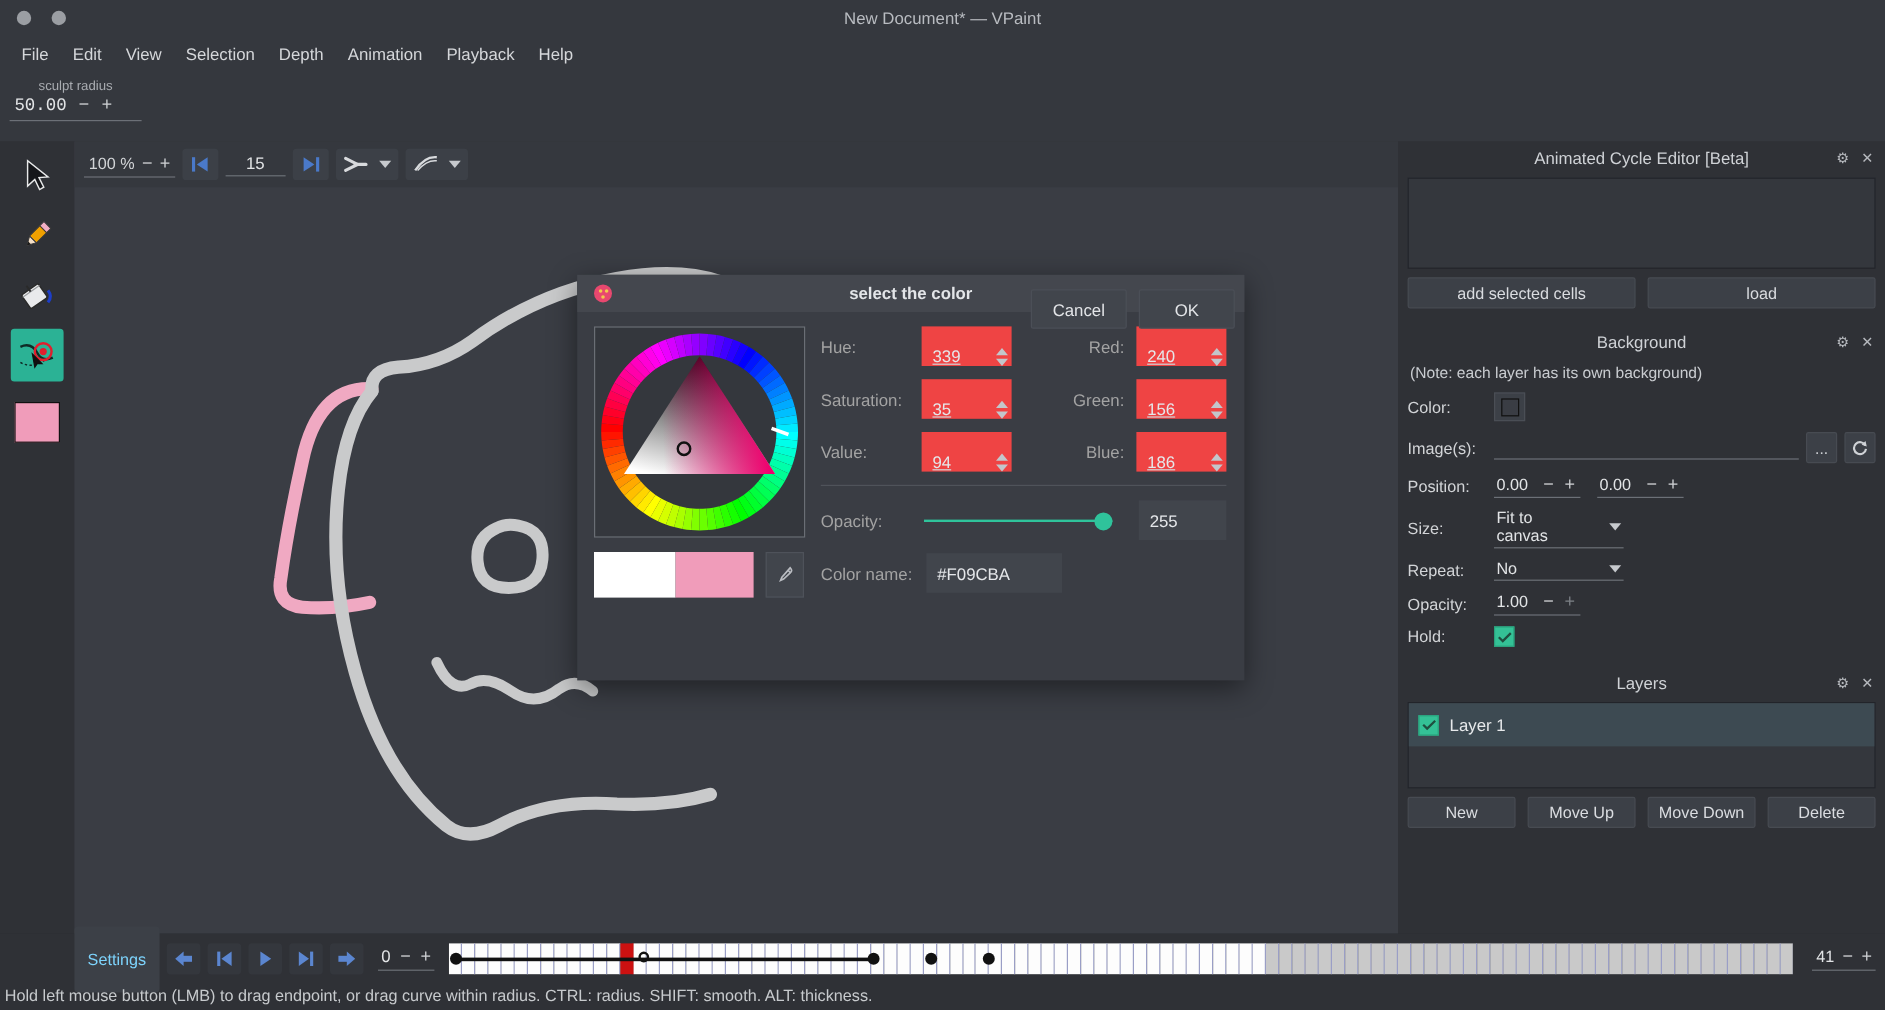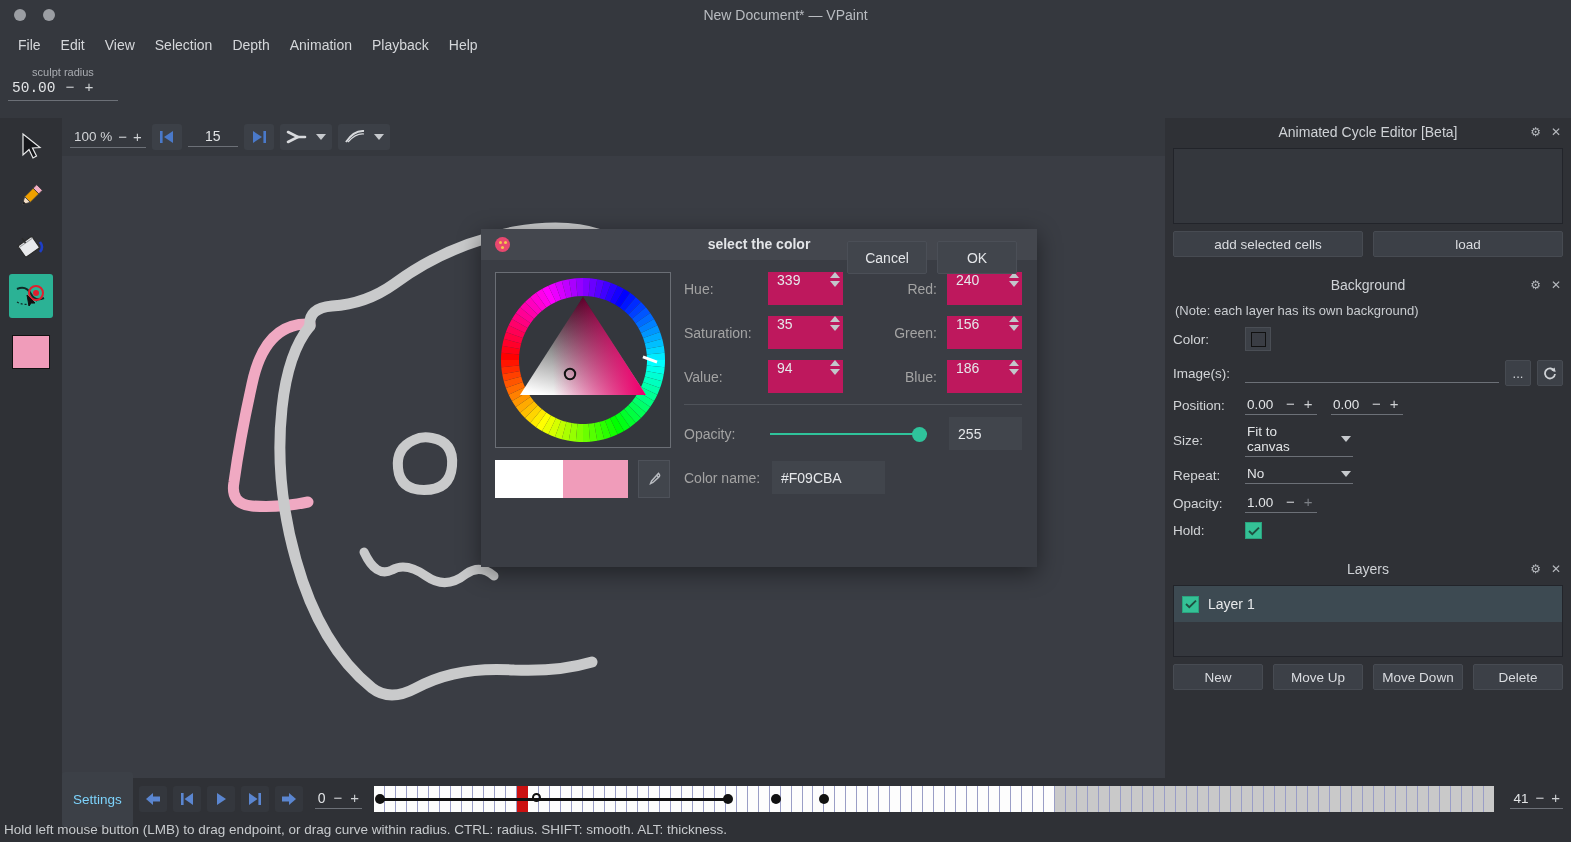--- a/index.html
+++ b/index.html
@@ -226,40 +226,40 @@
   .pick-btn {
     width:32px; height:38px; background:#41454c; border:1px solid #4e525a;
     margin-left:10px; display:flex; align-items:center; justify-content:center; cursor:pointer;
   }
   .fields { position:absolute; left:203px; top:12px; width:338px; }
   .f-row { display:flex; align-items:center; height:33px; margin-bottom:11px; }
   .f-label { font-size:14px; color:#a3a3a3; }
   .f-label.w1 { width:88px; }
   .f-label.w2 { width:58px; text-align:right; padding-right:10px; }
   .spin {
-    width:78px; height:33px; background:#be185d; display:flex; align-items:flex-start;
-    justify-content:space-between; padding:0 3px 0 9px;
+    width:78px; height:33px; background:#ef4444; display:flex; align-items:flex-end;
+    justify-content:space-between; padding:0 3px 0 9px;text-decoration:underline;
   }
   .spin .sv { font-size:14px; color:#e5e7ea; }
   .spin-arrows { display:flex; flex-direction:column; gap:3px; }
   .sp-up { width:0;height:0;border-left:5px solid transparent;border-right:5px solid transparent;border-bottom:6px solid #c3c6cb; cursor:pointer;}
   .sp-dn { width:0;height:0;border-left:5px solid transparent;border-right:5px solid transparent;border-top:6px solid #c3c6cb; cursor:pointer;}
   .divider { height:1px; background:#4f535a; margin:2px 0 12px 0; }
   .slider-wrap { position:relative; width:170px; height:20px; margin-left:4px; }
   .slider-track { position:absolute; left:0; top:9px; width:100%; height:2.5px; background:#2fc39b; }
   .slider-knob { position:absolute; right:0; top:3px; width:15px;height:15px;border-radius:50%; background:#2fc39b; cursor:pointer;}
   .opa-box {
     width:78px; height:33px; background:#41454c; display:flex; align-items:center;
     padding-left:9px; font-size:14px; color:#e5e7ea; margin-left:22px;
   }
   .name-box {
     width:113px; height:33px; background:#41454c; display:flex; align-items:center;
     padding-left:9px; font-size:14px; color:#e5e7ea;
   }
-  .dlg-footer { position:absolute; right:20px; bottom:14px; display:flex; gap:10px; }
+  .dlg-footer { position:absolute; right:8px; bottom:14px; display:flex; gap:10px; }
   .dlg-btn {
     width:80px; height:33px; background:#41454c; border:1px solid #4b4f57;
     color:#e3e5e8; font-size:14px; display:flex; align-items:center;
     justify-content:center; cursor:pointer; border-radius:2px;
   }
 </style>
 </head>
 <body>
 
 <div class="app">

